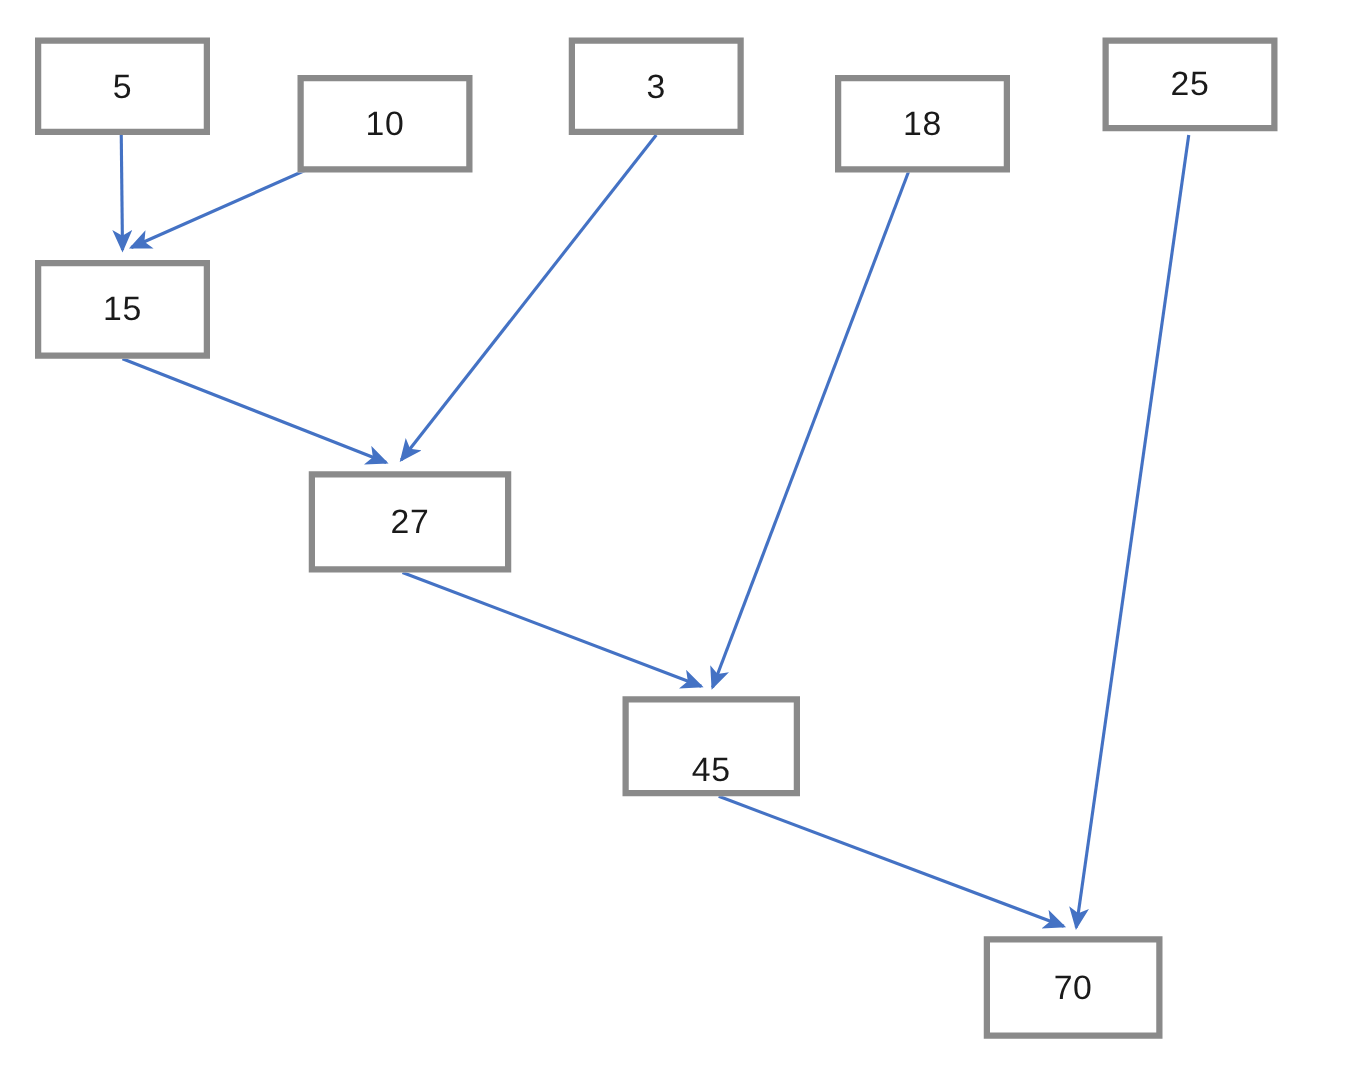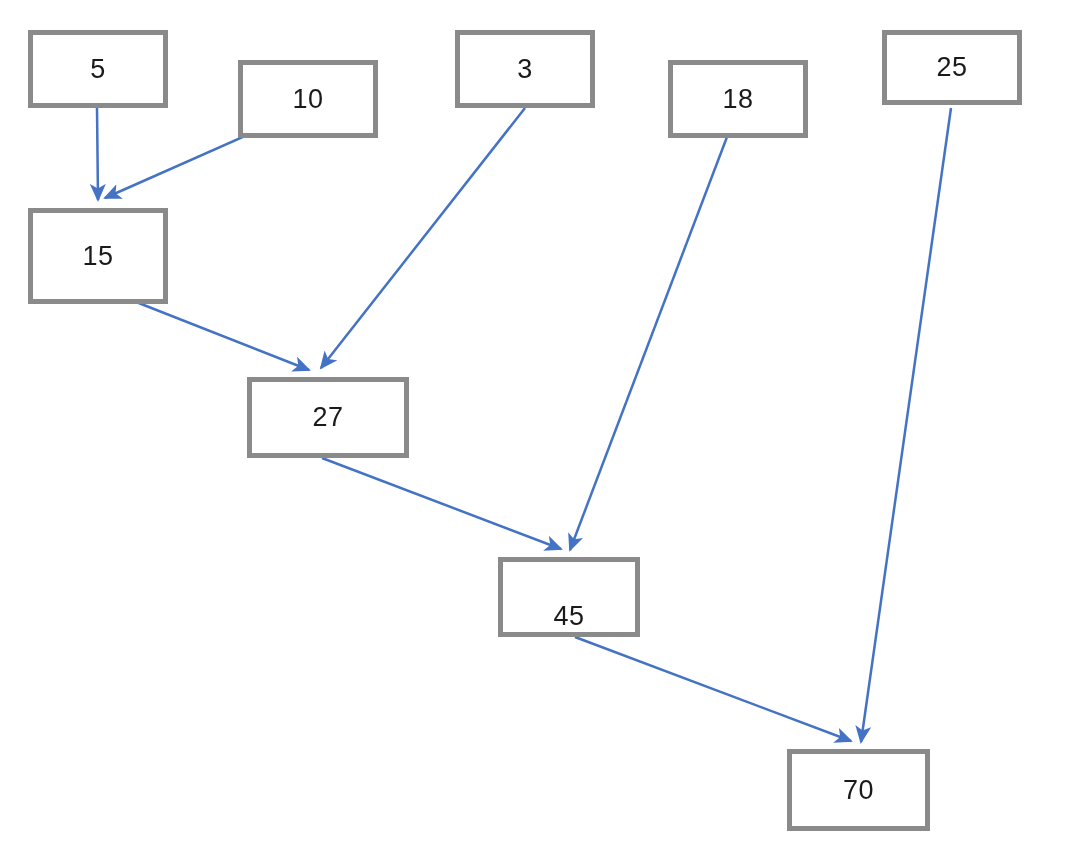--- a/index.html
+++ b/index.html
@@ -67,21 +67,21 @@
       </div>
       <div class="node-box" style="left: 455px; top: 30px; width: 140px; height: 78px; border: 5px solid rgb(138, 138, 138); background: rgb(255, 255, 255);">
         <span class="node-label" style="color: rgb(26, 26, 26);">3</span>
       </div>
       <div class="node-box" style="left: 668px; top: 30px; width: 140px; height: 78px; border: 5px solid rgb(138, 138, 138); background: rgb(255, 255, 255); margin-top: 30px;">
         <span class="node-label" style="color: rgb(26, 26, 26);">18</span>
       </div>
       <div class="node-box" style="left: 882px; top: 30px; width: 140px; height: 75px; border: 5px solid rgb(138, 138, 138); background: rgb(255, 255, 255);">
         <span class="node-label" style="color: rgb(26, 26, 26);">25</span>
       </div>
-      <div class="node-box" style="left: 28px; top: 208px; width: 140px; height: 96px; border: 5px solid rgb(138, 138, 138); background: rgb(255, 255, 255);">
+      <div class="node-box" style="left: 28px; top: 208px; width: 140px; height: 79px; border: 5px solid rgb(138, 138, 138); background: rgb(255, 255, 255);">
         <span class="node-label" style="color: rgb(26, 26, 26);">15</span>
       </div>
       <div class="node-box" style="left: 247px; top: 377px; width: 162px; height: 81px; border: 5px solid rgb(138, 138, 138); background: rgb(255, 255, 255);">
         <span class="node-label" style="color: rgb(26, 26, 26);">27</span>
       </div>
       <div class="node-box" style="left: 498px; top: 557px; width: 142px; height: 80px; border: 5px solid rgb(138, 138, 138); background: rgb(255, 255, 255);">
         <span class="node-label" style="color: rgb(26, 26, 26); margin-top: 39px;">45</span>
       </div>
       <div class="node-box" style="left: 787px; top: 749px; width: 143px; height: 82px; border: 5px solid rgb(138, 138, 138); background: rgb(255, 255, 255);">
         <span class="node-label" style="color: rgb(26, 26, 26);">70</span>

